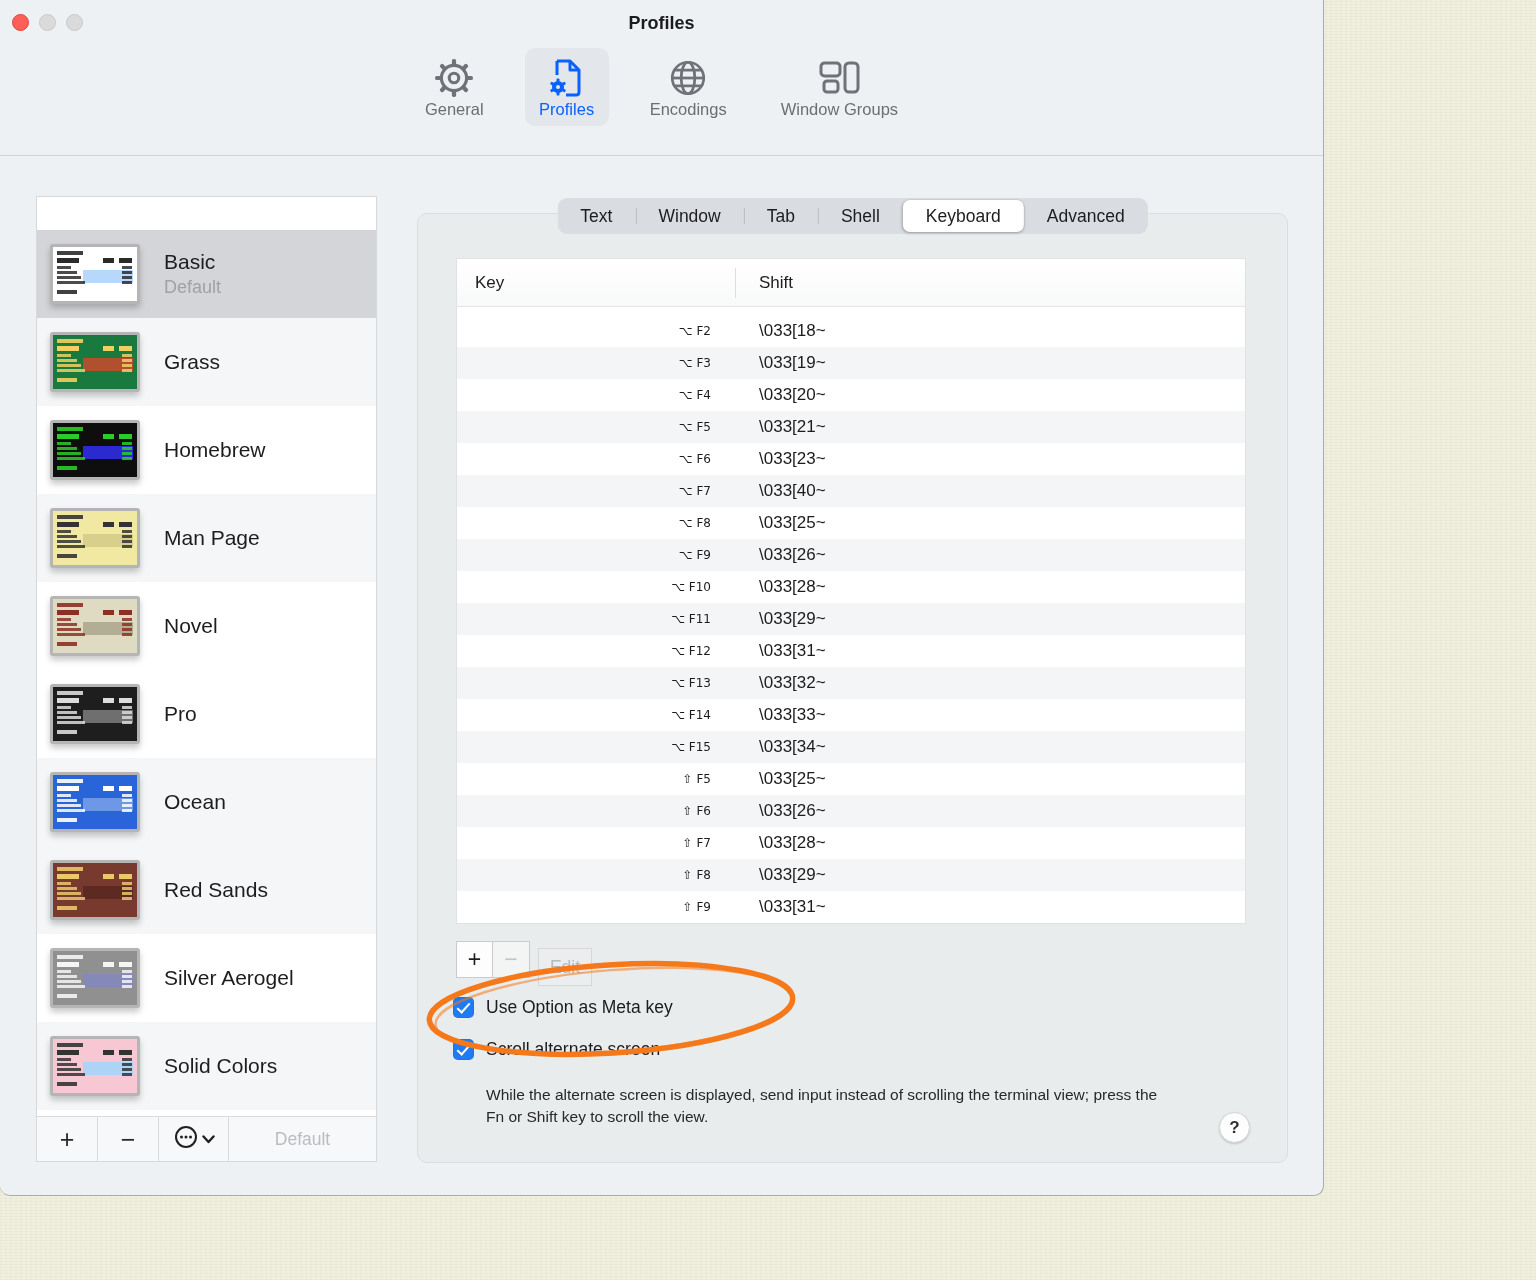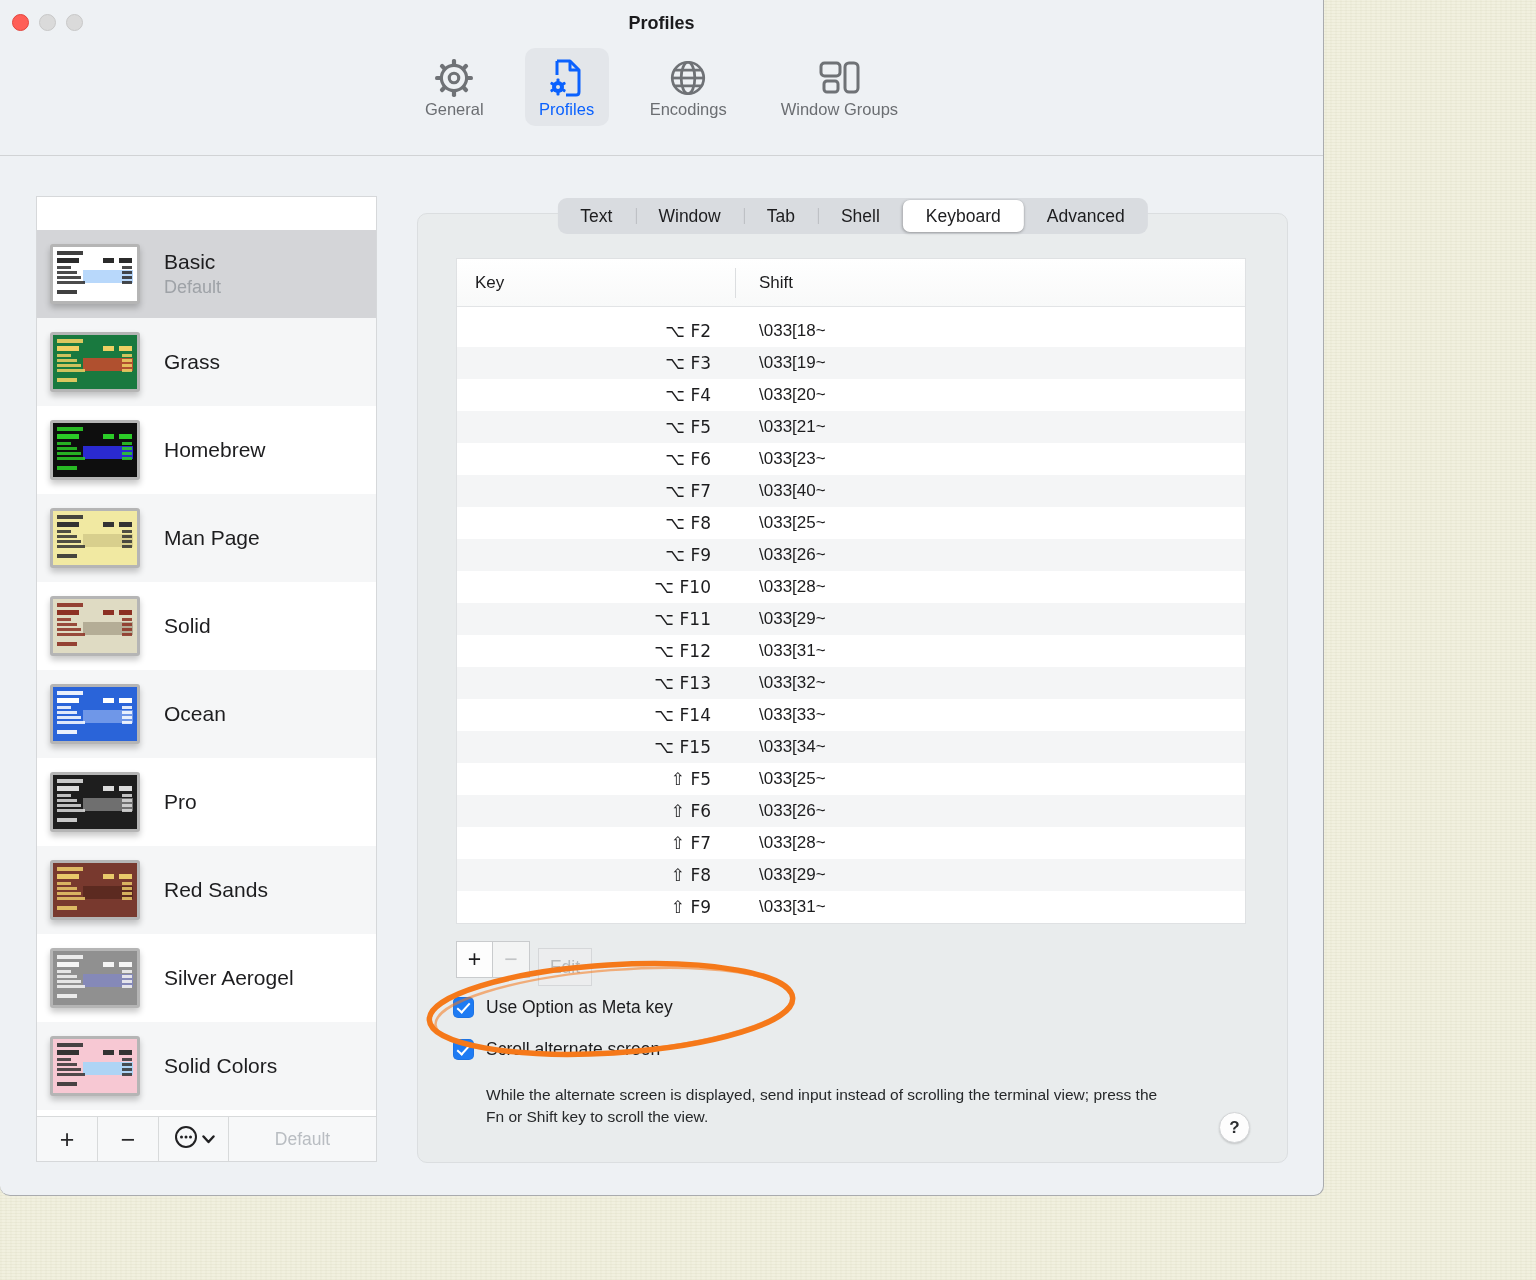--- a/index.html
+++ b/index.html
@@ -78,21 +78,21 @@
               border:1px solid #dfe1e3; }
   .thead { height:48px; position:relative; border-bottom:1px solid #e2e4e6;
            background:linear-gradient(#ffffff,#f8f9f9); display:flex; align-items:center;
            font-size:17px; color:#1d1d1f; }
   .th-key { padding-left:18px; }
   .th-action { position:absolute; left:302px; }
   .col-div { position:absolute; left:278px; top:9px; width:1px; height:30px; background:#dcdee0; }
   .tbody { padding-top:8px; }
   .trow { height:32px; display:flex; align-items:center; font-size:17px; color:#1c1c1e; }
   .trow.alt { background:#f4f5f6; }
-  .kc { width:278px; text-align:right; padding-right:24px; font-family:"DejaVu Sans", sans-serif; font-size:17px; }
+  .kc { width:278px; text-align:right; padding-right:24px; font-family:"DejaVu Sans", sans-serif; font-size:12px; }
   .ac { padding-left:24px; }
   .row-controls { position:absolute; left:38px; top:727px; display:flex; align-items:flex-start; }
   .rc-btn { width:37px; height:37px; border:1px solid #c9cbcd; background:#fdfdfd;
             display:flex; align-items:center; justify-content:center; font-size:23px; color:#1d1d1f; }
   .rc-btn.minus { background:#f3f4f4; color:#c2c4c6; border-left:none; }
   .rc-edit { width:54px; height:38px; margin-left:8px; margin-top:7px; border:1px solid #d5d7d9;
              background:#ecedee; color:#b6b9bc; font-size:17.5px; display:flex; align-items:center; justify-content:center; }
   .cb-row { position:absolute; left:35px; display:flex; align-items:center; }
   .cb-row.first { top:783px; }
   .cb-row.second { top:825px; }
@@ -357,21 +357,55 @@
                   <i class="r" style="background:#8c3023"></i>
                 </div>
          <div class="tbar">
                   <i class="l" style="width:28px;background:#8c3023"></i>
                   <i class="r" style="background:#8c3023"></i>
                 </div>
        </div>
        <div class="tp" style="background:#8c3023"></div>
      </div>
      <div class="plabels">
-       <div class="pname">Solid</div>
+       <div class="pname">Novel</div>
+
+     </div>
+          </div>
+          <div class="profile-row">
+            <div class="thumb" style="background:#1e1e1e">
+       <div class="tt" style="background:#dcdcdc"></div>
+       <div class="tc">
+                <i style="background:#dcdcdc"></i>
+                <i style="background:#dcdcdc"></i>
+                <i style="background:#dcdcdc"></i>
+              </div>
+       <div class="tbars">
+         <div class="thl" style="background:#6f6f6f"></div>
+         <div class="tbar">
+                  <i class="l" style="width:14px;background:#dcdcdc"></i>
+                  <i class="r" style="background:#dcdcdc"></i>
+                </div>
+         <div class="tbar">
+                  <i class="l" style="width:20px;background:#dcdcdc"></i>
+                  <i class="r" style="background:#dcdcdc"></i>
+                </div>
+         <div class="tbar">
+                  <i class="l" style="width:24px;background:#dcdcdc"></i>
+                  <i class="r" style="background:#dcdcdc"></i>
+                </div>
+         <div class="tbar">
+                  <i class="l" style="width:28px;background:#dcdcdc"></i>
+                  <i class="r" style="background:#dcdcdc"></i>
+                </div>
+       </div>
+       <div class="tp" style="background:#dcdcdc"></div>
+     </div>
+     <div class="plabels">
+       <div class="pname">Pro</div>
 
      </div>
           </div>
           <div class="profile-row alt">
             <div class="thumb" style="background:#2a64d9">
        <div class="tt" style="background:#ffffff"></div>
        <div class="tc">
                 <i style="background:#ffffff"></i>
                 <i style="background:#ffffff"></i>
                 <i style="background:#ffffff"></i>
@@ -392,54 +426,20 @@
                 </div>
          <div class="tbar">
                   <i class="l" style="width:28px;background:#ffffff"></i>
                   <i class="r" style="background:#ffffff"></i>
                 </div>
        </div>
        <div class="tp" style="background:#ffffff"></div>
      </div>
      <div class="plabels">
        <div class="pname">Ocean</div>
-
-     </div>
-          </div>
-          <div class="profile-row">
-            <div class="thumb" style="background:#1e1e1e">
-       <div class="tt" style="background:#dcdcdc"></div>
-       <div class="tc">
-                <i style="background:#dcdcdc"></i>
-                <i style="background:#dcdcdc"></i>
-                <i style="background:#dcdcdc"></i>
-              </div>
-       <div class="tbars">
-         <div class="thl" style="background:#6f6f6f"></div>
-         <div class="tbar">
-                  <i class="l" style="width:14px;background:#dcdcdc"></i>
-                  <i class="r" style="background:#dcdcdc"></i>
-                </div>
-         <div class="tbar">
-                  <i class="l" style="width:20px;background:#dcdcdc"></i>
-                  <i class="r" style="background:#dcdcdc"></i>
-                </div>
-         <div class="tbar">
-                  <i class="l" style="width:24px;background:#dcdcdc"></i>
-                  <i class="r" style="background:#dcdcdc"></i>
-                </div>
-         <div class="tbar">
-                  <i class="l" style="width:28px;background:#dcdcdc"></i>
-                  <i class="r" style="background:#dcdcdc"></i>
-                </div>
-       </div>
-       <div class="tp" style="background:#dcdcdc"></div>
-     </div>
-     <div class="plabels">
-       <div class="pname">Pro</div>
 
      </div>
           </div>
           <div class="profile-row alt">
             <div class="thumb" style="background:#78392e">
        <div class="tt" style="background:#e9c96a"></div>
        <div class="tc">
                 <i style="background:#e9c96a"></i>
                 <i style="background:#e9c96a"></i>
                 <i style="background:#e9c96a"></i>

